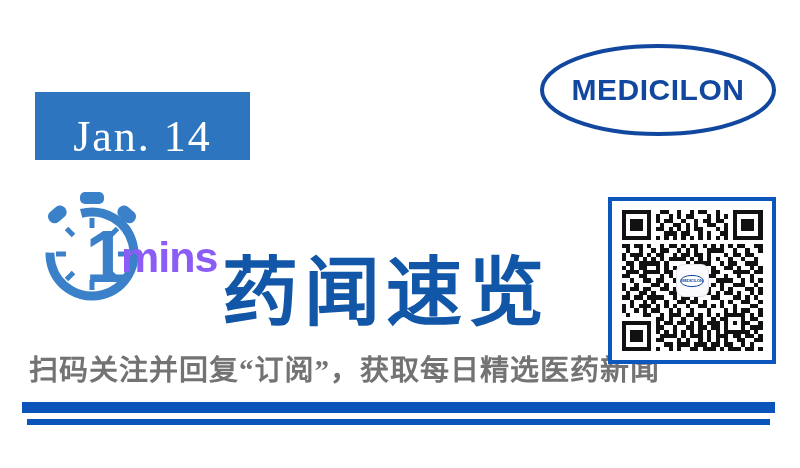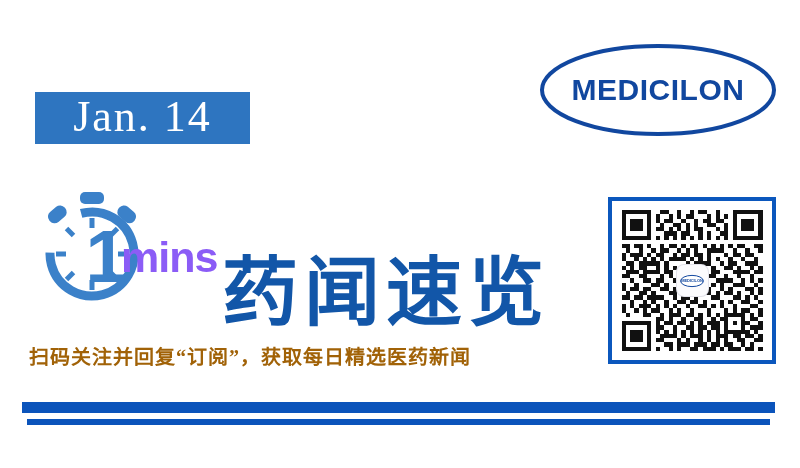--- a/index.html
+++ b/index.html
@@ -18,24 +18,24 @@
     background: #ffffff;
     overflow: hidden;
   }
 
   
   #date-badge {
     position: absolute;
     left: 35px;
     top: 92px;
     width: 215px;
-    height: 52px;
+    height: 68px;
     background: #2e75c0;
     display: flex;
-    align-items: center;
+    align-items: flex-end;
     justify-content: center;
   }
   #date-badge-label {
     color: #ffffff;
     font-family: "Liberation Serif", "DejaVu Serif", serif;
     font-size: 44px;
     line-height: 1;
     letter-spacing: 2px;
     white-space: nowrap;
     transform: translateY(-1px);
@@ -101,24 +101,24 @@
     line-height: 1;
     letter-spacing: 6px;
     white-space: nowrap;
   }
 
   
   #tagline {
     position: absolute;
     left: 29px;
     top: 326px;
-    color: #a16207;
+    color: #737373;
     font-family: "Liberation Serif", "DejaVu Serif", serif;
     font-weight: bold;
-    font-size: 20px;
+    font-size: 29px;
     line-height: 1.1;
     letter-spacing: 1px;
     white-space: nowrap;
   }
 
   
   #qr-block {
     position: absolute;
     left: 608px;
     top: 197px;

